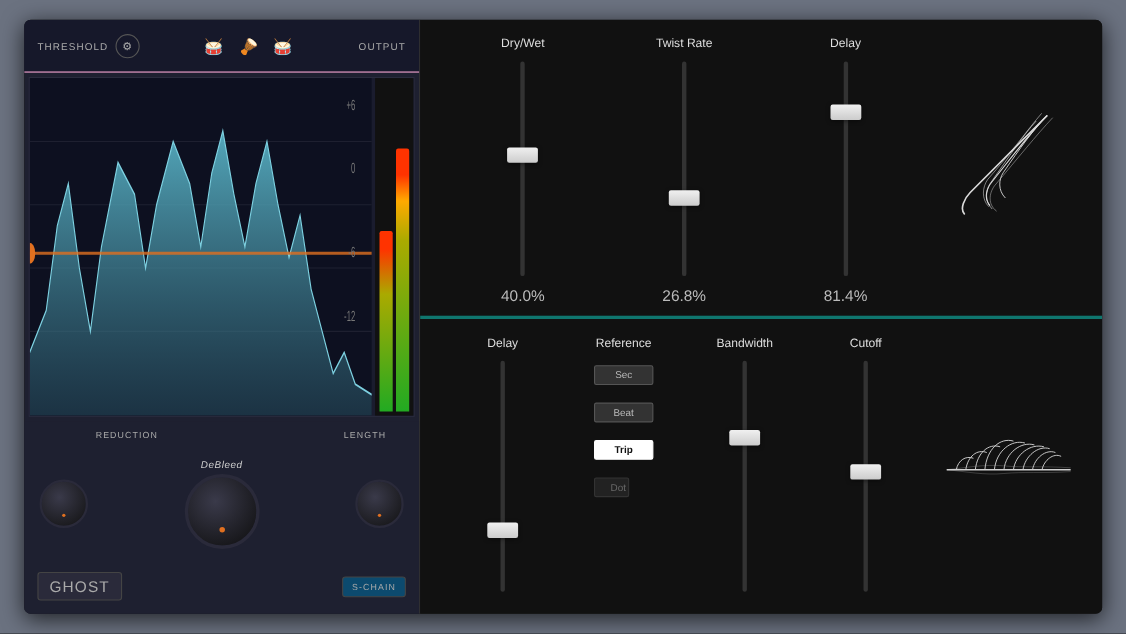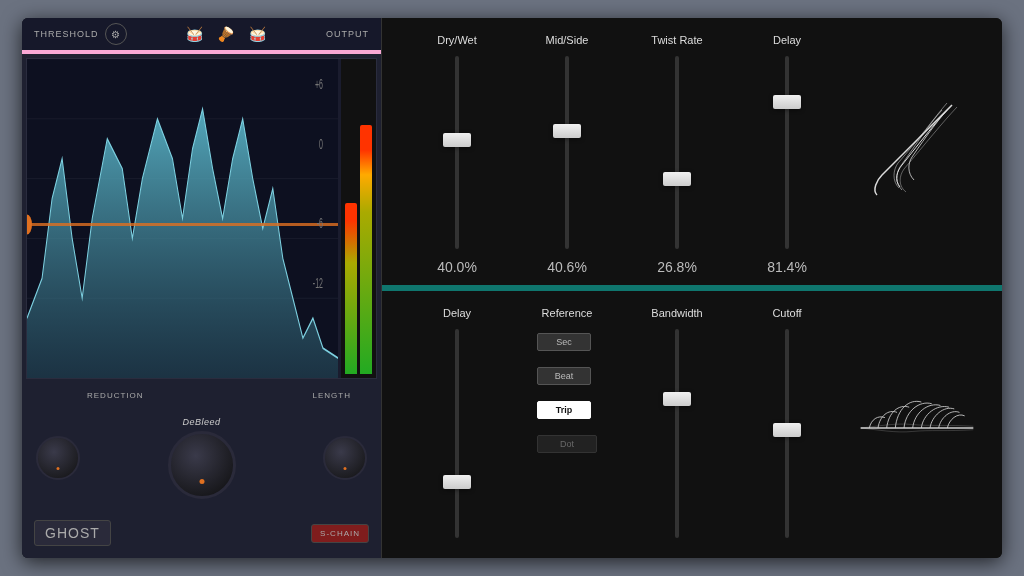--- a/index.html
+++ b/index.html
@@ -30,26 +30,26 @@
       width: 360px;
       min-width: 360px;
       background: #1e2030;
       display: flex;
       flex-direction: column;
       border-right: 1px solid #333;
     }
 
     .top-bar {
       background: #16182a;
-      height: 36px;
+      height: 48px;
       display: flex;
       align-items: center;
       justify-content: space-between;
       padding: 0 12px;
-      border-bottom: 4px solid #f9a8d4;
+      border-bottom: 1px solid #f9a8d4;
     }
 
     .top-bar-left {
       display: flex;
       align-items: center;
       gap: 6px;
     }
 
     .threshold-label {
       color: #aaa;
@@ -227,21 +227,21 @@
       color: #aaa;
       font-size: 14px;
       padding: 4px 10px;
       border-radius: 3px;
       letter-spacing: 1px;
       cursor: pointer;
       text-transform: uppercase;
     }
 
     .btn-schain {
-      background: #7f1d1d;
+      background: #0c4a6e;
       border: 1px solid #444;
       color: #aaa;
       font-size: 8px;
       padding: 4px 8px;
       border-radius: 3px;
       letter-spacing: 1px;
       cursor: pointer;
       text-transform: uppercase;
     }
 
@@ -250,21 +250,21 @@
       flex: 1;
       display: flex;
       flex-direction: column;
       background: #111;
     }
 
     .top-section {
       flex: 1;
       display: flex;
       flex-direction: row;
-      border-bottom: 6px solid #0f766e;
+      border-bottom: 3px solid #0f766e;
       padding: 16px 10px 10px 20px;
       gap: 0;
     }
 
     .bottom-section {
       flex: 1;
       display: flex;
       flex-direction: row;
       padding: 16px 10px 10px 20px;
       gap: 0;
@@ -357,21 +357,21 @@
 
     .ref-btn-dot {
       background: #333;
       border: 1px solid #555;
       color: #bbb;
       font-size: 9px;
       padding: 3px 14px;
       border-radius: 2px;
       cursor: pointer;
       text-align: center;
-      width: 60px;
+      width: 32px;
       opacity: 0.5;
     }
 
     
     .fader-dry { top: 40%; }
     .fader-mid { top: 35%; }
     .fader-twist { top: 60%; }
     .fader-decay { top: 20%; }
     .fader-delay { top: 70%; }
     .fader-cutoff { top: 45%; }
@@ -471,27 +471,20 @@
     <div class="top-section">
 
       <div class="fader-group">
         <span class="fader-label">Dry/Wet</span>
         <div class="fader-track">
           <div class="fader-thumb fader-dry"></div>
         </div>
         <span class="fader-value">40.0%</span>
       </div>
 
-      <div class="fader-group">
-        <span class="fader-label">Mid/Side</span>
-        <div class="fader-track">
-          <div class="fader-thumb fader-mid"></div>
-        </div>
-        <span class="fader-value">40.6%</span>
-      </div>
 
       <div class="fader-group">
         <span class="fader-label">Twist Rate</span>
         <div class="fader-track">
           <div class="fader-thumb fader-twist"></div>
         </div>
         <span class="fader-value">26.8%</span>
       </div>
 
       <div class="fader-group">

